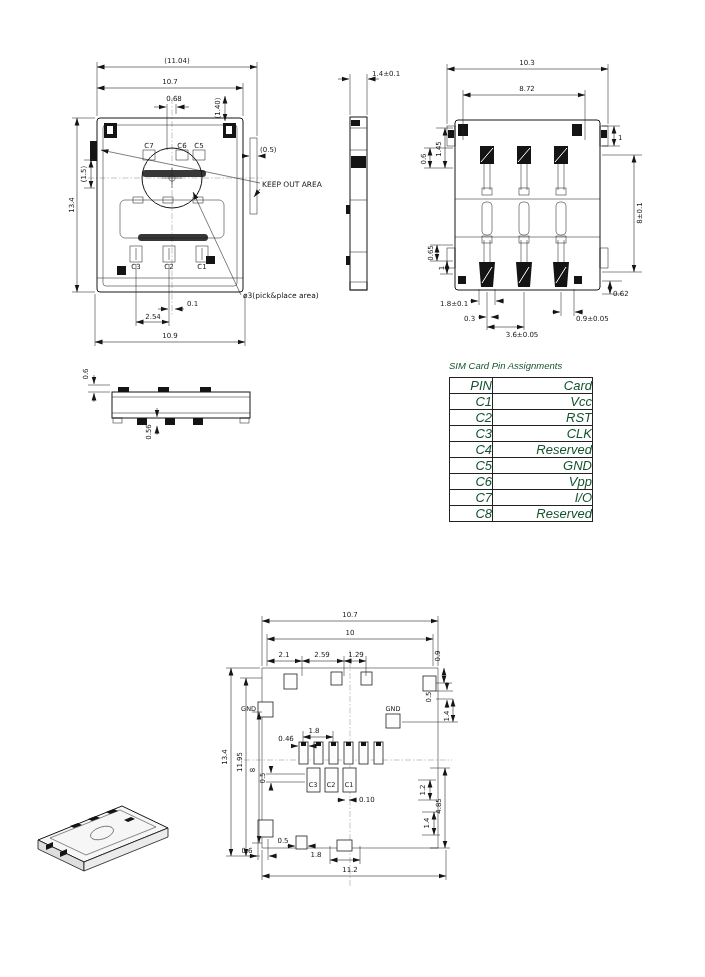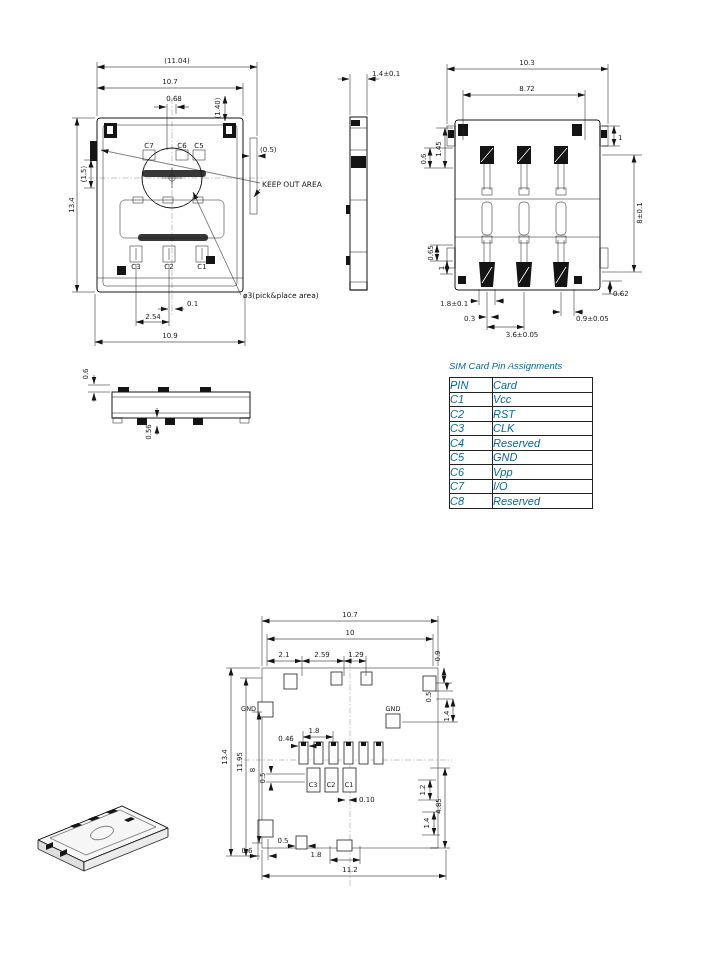--- a/index.html
+++ b/index.html
@@ -10,26 +10,26 @@
   svg text.s{font-size:6.5px;}
   svg text.m{font-size:7.5px;}
   .am{text-anchor:middle;} .ae{text-anchor:end;}
   .o{fill:none;stroke:#161616;stroke-width:1;}
   .t{fill:none;stroke:#2a2a2a;stroke-width:0.55;}
   .d{fill:none;stroke:#151515;stroke-width:0.55;}
   .cl{fill:none;stroke:#8a8a8a;stroke-width:0.5;stroke-dasharray:6 2 1.5 2;}
   .blk{fill:#141414;stroke:none;}
   .wd{stroke:#fff;stroke-width:1;fill:none;}
   .pad{fill:#fdfdfd;stroke:#222;stroke-width:0.8;}
-  .pin-table{position:absolute;left:449px;top:360px;width:144px;color:#0369a1;
+  .pin-table{position:absolute;left:449px;top:360px;width:144px;color:#14532d;
              font-family:"Liberation Sans",sans-serif;font-style:italic;}
   .pt-title{font-size:9.5px;white-space:nowrap;margin-bottom:6px;}
   .pin-table table{border-collapse:collapse;width:100%;}
-  .pin-table th,.pin-table td{border:1px solid #222;font-size:11px;font-weight:normal;
-             font-style:italic;text-align:left;height:13.5px;padding:0;}
+  .pin-table th,.pin-table td{border:1px solid #222;font-size:13px;font-weight:normal;
+             font-style:italic;text-align:right;height:13.5px;padding:0;}
   .pin-table th:first-child,.pin-table td:first-child{width:42px;}
 </style>
 </head>
 <body>
 
 <div class="sheet">
 <svg width="705" height="977" viewBox="0 0 705 977">
 <defs>
   <marker id="aE" markerWidth="8" markerHeight="6" refX="7.5" refY="3" orient="auto" markerUnits="userSpaceOnUse">
           <path d="M0,0.6 L7.5,3 L0,5.4 z" fill="#151515"></path>

